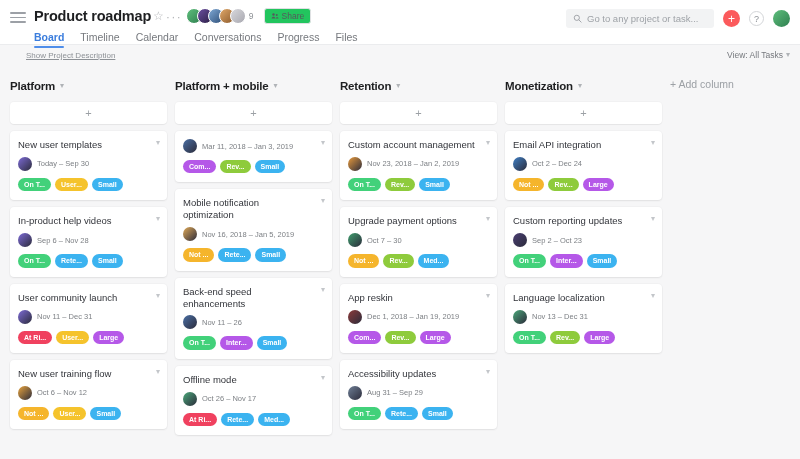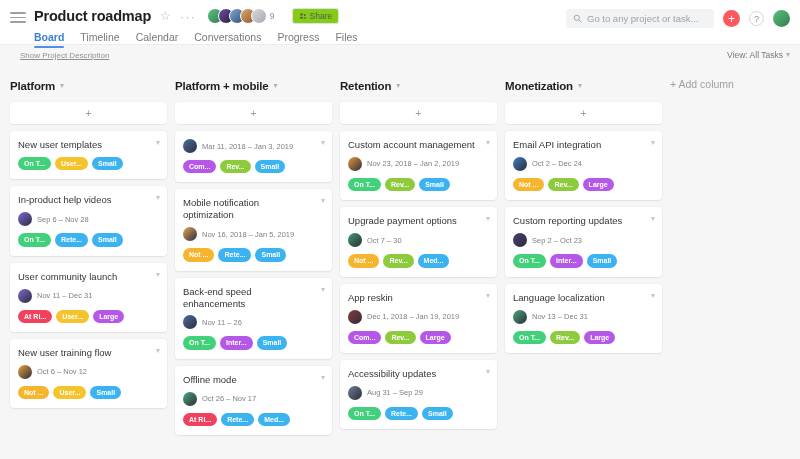--- a/index.html
+++ b/index.html
@@ -19,38 +19,38 @@
     align-items: flex-start;
     position: relative;
   }
   .hamburger {
     width: 16px; margin: 12px 8px 0 10px;
     display: flex; flex-direction: column; gap: 3px;
   }
   .hamburger i { display:block; height: 1.5px; background: #9ca0a6; border-radius: 1px; }
 
   .title-block { padding-top: 6px; }
-  .title-row { display: flex; align-items: center; gap: 9px; height: 20px; }
+  .title-row { display: flex; align-items: center; gap: 2px; height: 20px; }
   .proj-title { font-size: 14.5px; font-weight: 700; letter-spacing: -0.2px; color: #1e1f21; }
   .star-icon, .dots-icon { color: #b6b8bb; font-size: 12px; line-height: 1; cursor: pointer; }
   .dots-icon { letter-spacing: 1px; font-size: 13px; }
 
   .avatars { display: flex; align-items: center; margin-left: 2px; }
   .av {
     width: 16px; height: 16px; border-radius: 50%;
     border: 1.5px solid #fff; margin-left: -5px;
     background-size: cover; flex: none;
   }
   .av:first-child { margin-left: 0; }
   .av-count {
     font-size: 8.5px; color: #8d9196; margin-left: 3px;
   }
   .share-btn {
     margin-left: 8px;
-    border: 1px solid #dfe1e3; background: #84cc16;
+    border: 1px solid #dfe1e3; background: #22c55e;
     border-radius: 3px; height: 16px;
     display: flex; align-items: center; gap: 3px;
     padding: 0 6px; font-size: 8.5px; color: #56585c; cursor: pointer;
   }
   .share-btn svg { display:block; }
 
   
   .tabs { display: flex; gap: 16px; margin-top: 5px; }
   .tab {
     font-size: 10.5px; color: #76797e; padding-bottom: 5px;
@@ -85,21 +85,21 @@
     font-size: 9px; display: flex; align-items: center;
     justify-content: center; cursor: pointer;
   }
   .me-avatar { width: 17px; height: 17px; border-radius: 50%; background-size: cover; cursor: pointer; }
 
   .topbar-sep { height: 1px; background: #ebecee; }
 
   
   .subbar { position: relative; height: 32px; }
   .proj-desc {
-    position: absolute; left: 20px; top: 6px;
+    position: absolute; left: 26px; top: 6px;
     font-size: 8px; color: #8d9196; text-decoration: underline;
     cursor: pointer;
   }
   .view-select {
     position: absolute; right: 10px; top: 5px;
     font-size: 8.5px; color: #76797e; cursor: pointer;
     display: flex; align-items: center; gap: 3px;
   }
 
   
@@ -226,20 +226,24 @@
 <div class="board" id="board">
     <div class="column">
       <div class="col-head">
         <span class="col-title">Platform</span>
         <span class="chev">▾</span>
       </div>
       <div class="add-task">+</div>
       <div class="card">
         <div class="card-title">New user templates</div>
         <span class="card-chev">▾</span>
+        <div class="card-meta">
+          <span class="card-av" style="background: linear-gradient(135deg, rgb(125, 107, 214), rgb(43, 43, 58));"></span>
+          <span class="card-date">Today – Sep 30</span>
+        </div>
         <div class="tags">
           <span class="tag" style="background: rgb(66, 209, 122);">On T...</span>
           <span class="tag" style="background: rgb(245, 195, 44);">User...</span>
           <span class="tag" style="background: rgb(59, 179, 240);">Small</span>
         </div>
       </div>
       <div class="card">
         <div class="card-title">In-product help videos</div>
         <span class="card-chev">▾</span>
         <div class="card-meta">

